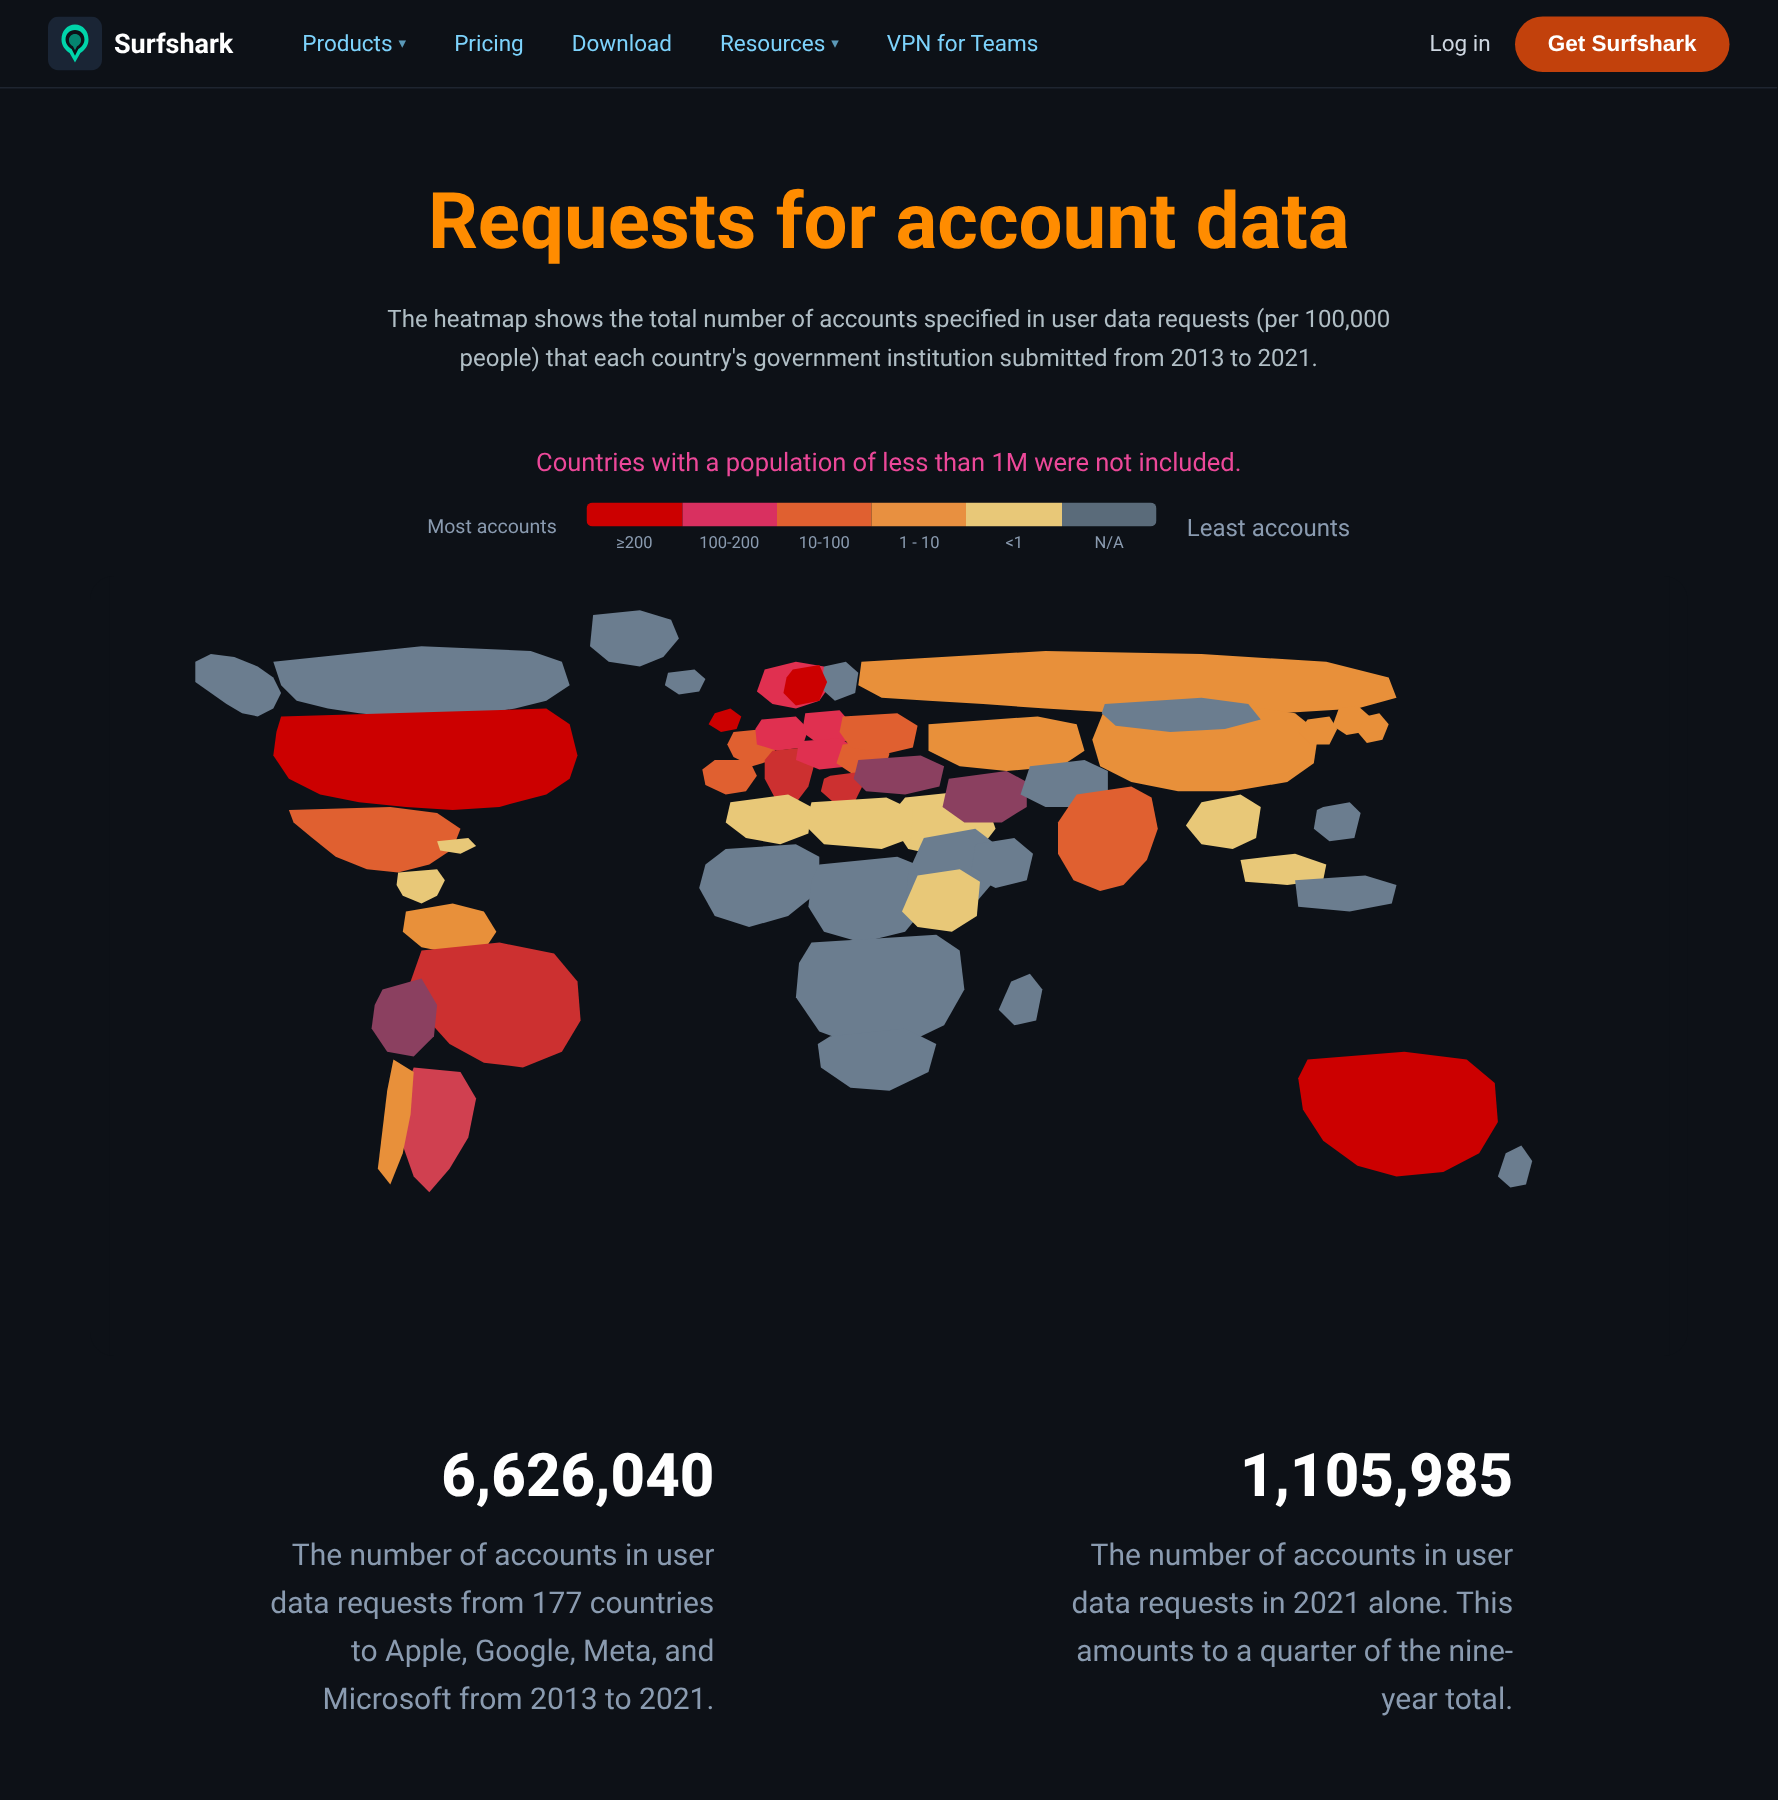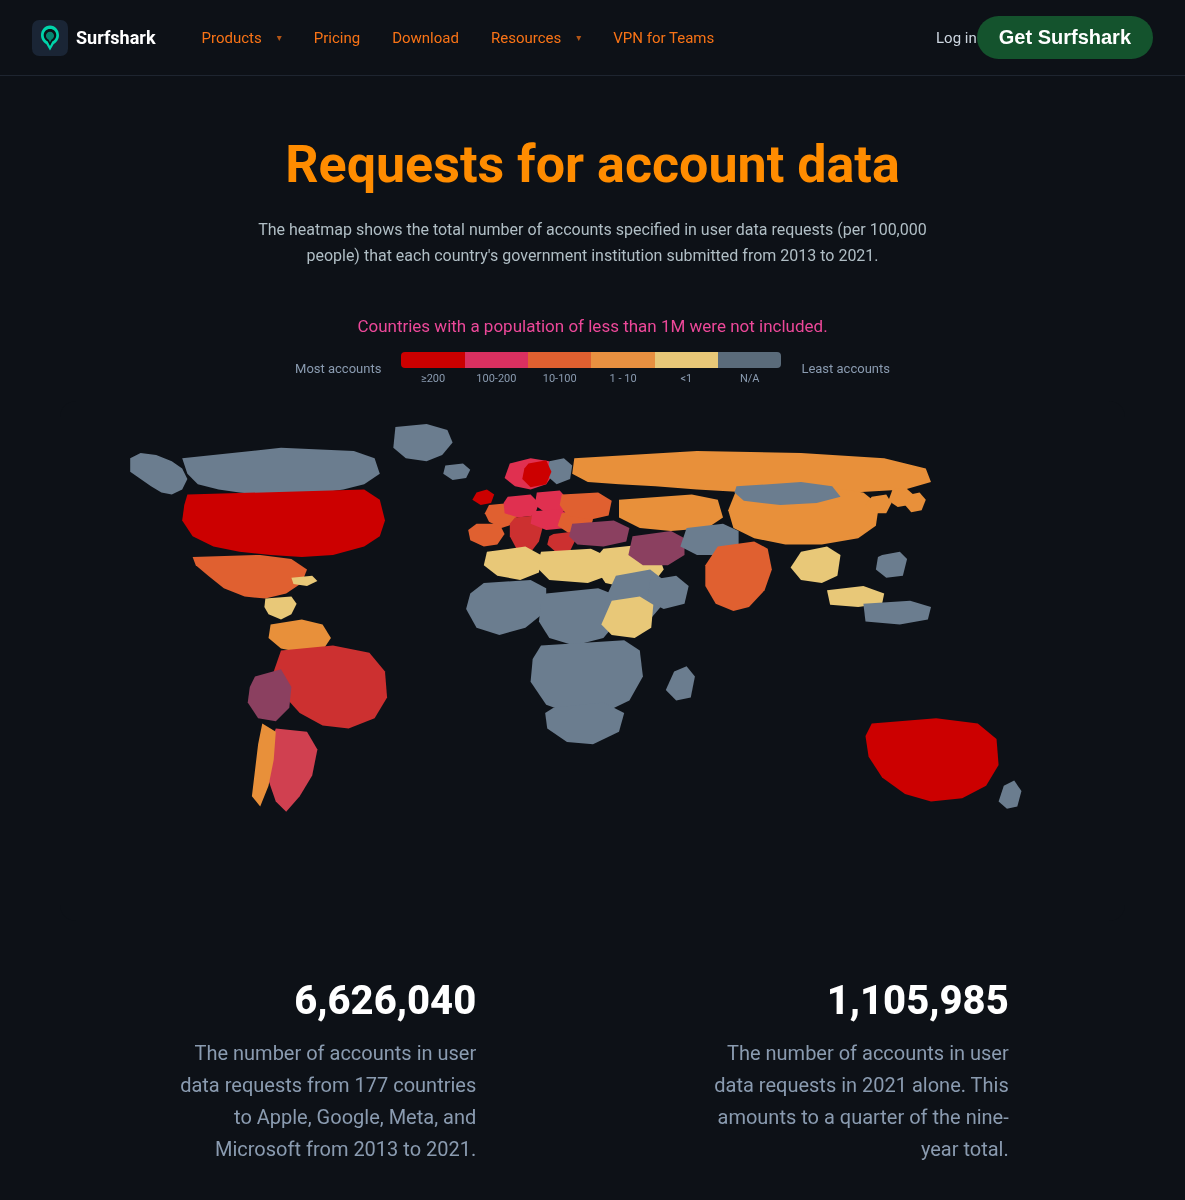--- a/index.html
+++ b/index.html
@@ -11,21 +11,21 @@
       width: 1185px;
     }
 
     
     nav {
       background: #0d1117;
       border-bottom: 1px solid #1e2530;
       display: flex;
       align-items: center;
       padding: 0 32px;
-      height: 76px;
+      height: 59px;
       position: sticky;
       top: 0;
       z-index: 100;
     }
     .nav-logo {
       display: flex;
       align-items: center;
       gap: 8px;
       margin-right: 32px;
     }
@@ -38,51 +38,52 @@
       font-size: 18px;
       font-weight: 700;
     }
     .nav-links {
       display: flex;
       align-items: center;
       gap: 4px;
       flex: 1;
     }
     .nav-link {
-      color: #f97316;
+      color: #7dd3fc;
       text-decoration: none;
       font-size: 15px;
       padding: 8px 14px;
       border-radius: 6px;
       display: flex;
       align-items: center;
-      gap: 15px;
+      gap: 4px;
       cursor: pointer;
     }
     .nav-chevron {
       font-size: 10px;
       opacity: 0.7;
     }
     .nav-right {
       display: flex;
       align-items: center;
+      gap: 16px;
     }
     .nav-login {
       color: #cdd6e0;
       font-size: 15px;
       cursor: pointer;
       text-decoration: none;
     }
     .nav-cta {
-      background: #14532d;
+      background: #c2410c;
       color: #fff;
       border: none;
       border-radius: 50px;
       padding: 10px 22px;
-      font-size: 20px;
+      font-size: 15px;
       font-weight: 600;
       cursor: pointer;
     }
 
     
     .main-content {
       padding: 60px 80px 80px;
       text-align: center;
     }
 
@@ -118,21 +119,21 @@
       gap: 4px;
       margin-bottom: 8px;
     }
     .legend-label-left {
       color: #8a9bb0;
       font-size: 13px;
       margin-right: 16px;
     }
     .legend-label-right {
       color: #8a9bb0;
-      font-size: 13px;
+      font-size: 16px;
       margin-left: 16px;
     }
     .legend-bar-wrap {
       display: flex;
       flex-direction: column;
     }
     .legend-bar {
       display: flex;
       height: 16px;
       border-radius: 4px;

